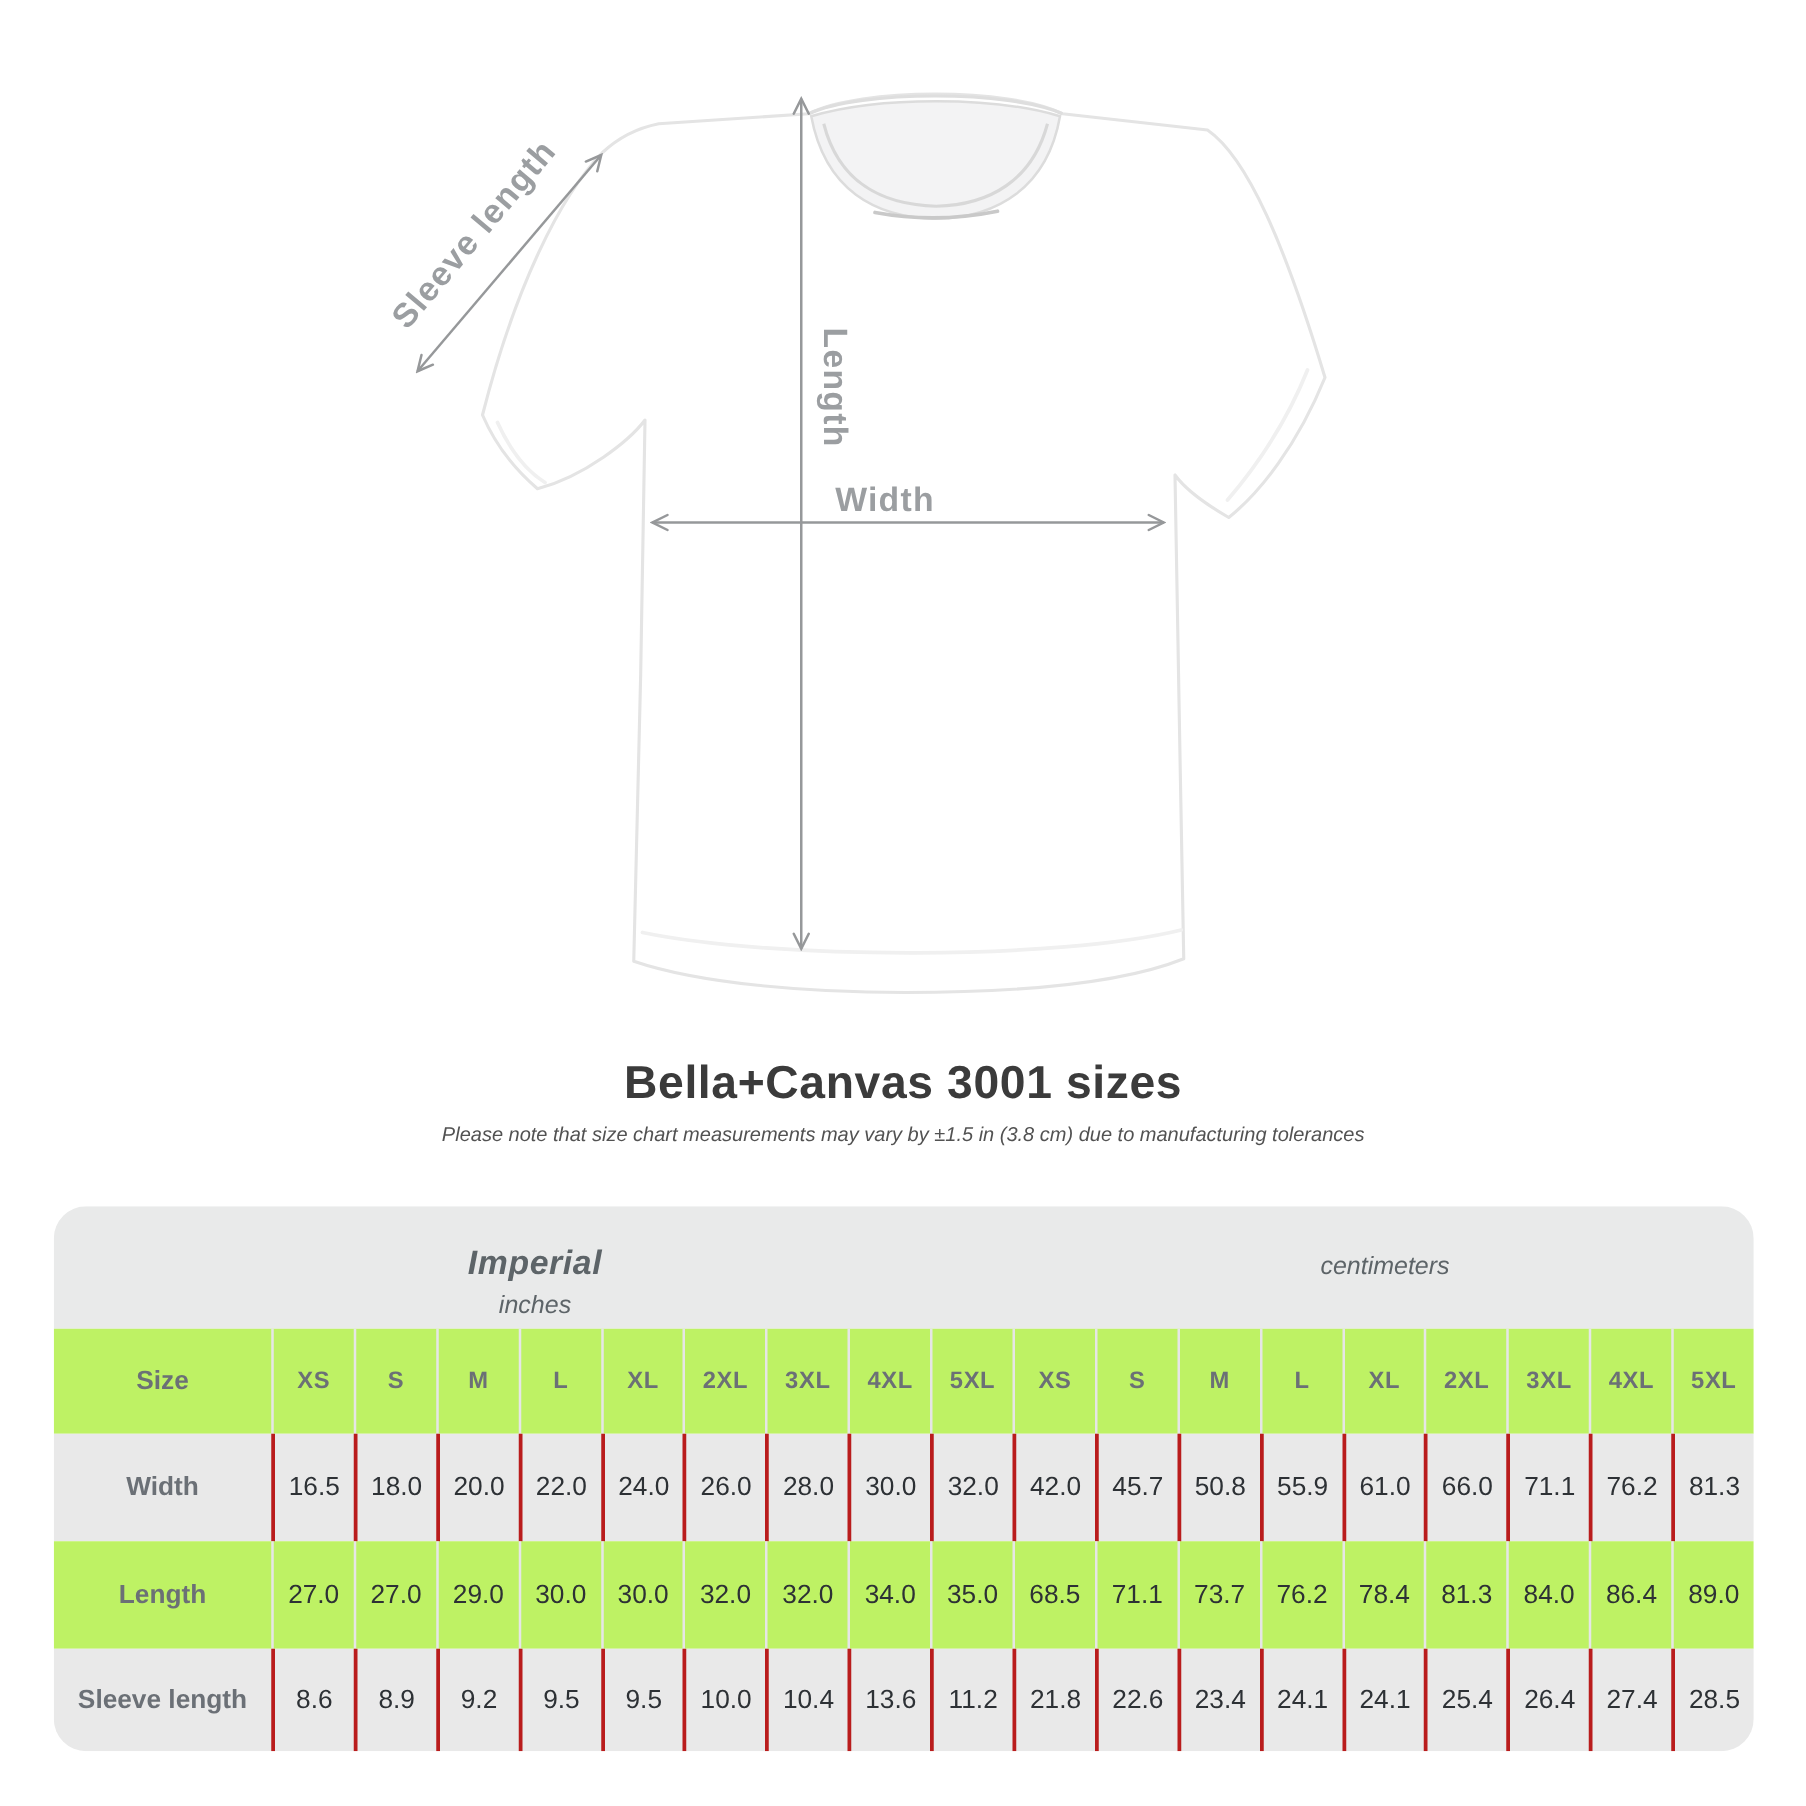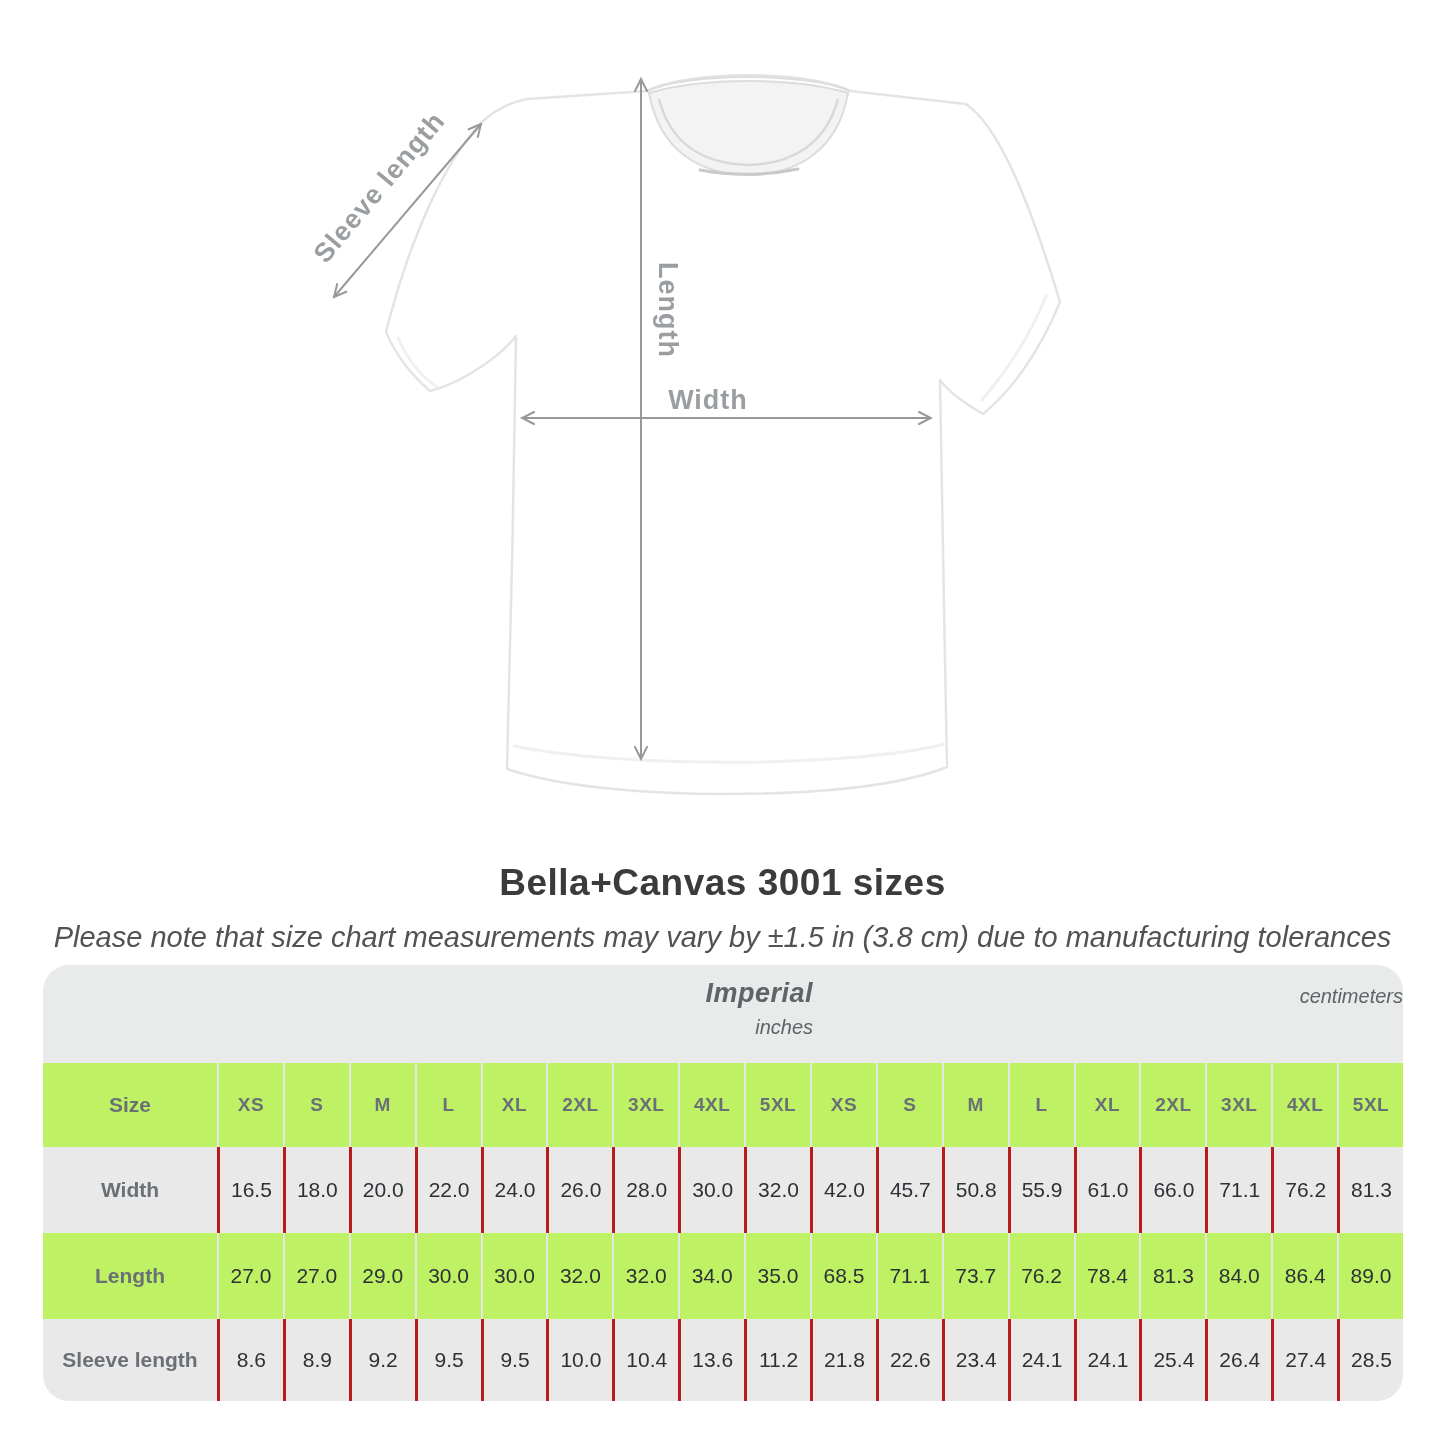--- a/index.html
+++ b/index.html
@@ -10,26 +10,26 @@
   .diagram{position:absolute;top:0;left:0;}
   .shirt-body{fill:#ffffff;stroke:#e4e4e4;stroke-width:2.5;stroke-linejoin:round;}
   .collar-opening{fill:#f3f3f4;stroke:#dcdcdc;stroke-width:2;}
   .collar-seam{fill:none;stroke:#d8d8d8;stroke-width:2.5;}
   .collar-top{fill:none;stroke:#dedede;stroke-width:2.5;}
   .collar-shadow{fill:none;stroke:#c9c9c9;stroke-width:3;stroke-linecap:round;}
   .stitch{fill:none;stroke:#f0f0f0;stroke-width:3;stroke-linecap:round;}
   .diag-label{font-weight:700;font-size:27px;fill:#9b9ea1;letter-spacing:1px;}
 
   .title-block{position:absolute;top:845px;left:0;width:100%;text-align:center;}
-  .page-title{margin:17px;font-size:37px;font-weight:700;color:#3b3b3b;letter-spacing:.5px;}
-  .page-subtitle{margin:13px 0 0;font-size:29px;font-style:italic;color:#525252;}
+  .page-title{margin:0;font-size:37px;font-weight:700;color:#3b3b3b;letter-spacing:.5px;}
+  .page-subtitle{margin:13px 0 0;font-size:16px;font-style:italic;color:#525252;}
 
   .size-table{position:absolute;left:43px;top:965px;width:1360px;border-radius:26px;overflow:hidden;}
   .band{display:flex;height:98px;background:#e9eaea;}
-  .band-sec{text-align:right;padding-top:13px;box-sizing:border-box;}
+  .band-sec{text-align:center;padding-top:30px;box-sizing:border-box;}
   .band-left{width:770px;}
   .band-right{flex:1;}
   .sec-name{font-size:27px;font-weight:700;font-style:italic;color:#5d6468;letter-spacing:.5px;}
   .sec-unit{font-size:20px;font-style:italic;color:#5d6468;margin-top:7px;}
 
   .trow{display:grid;grid-template-columns:174px repeat(18,1fr);height:86px;background:#bef264;}
   .row-gray{background:#e9e9e9;}
   .row-sizes{height:84px;}
   .row-last{height:82px;}
   .cell{display:flex;align-items:center;justify-content:center;font-size:21px;color:#2d3135;box-sizing:border-box;}

